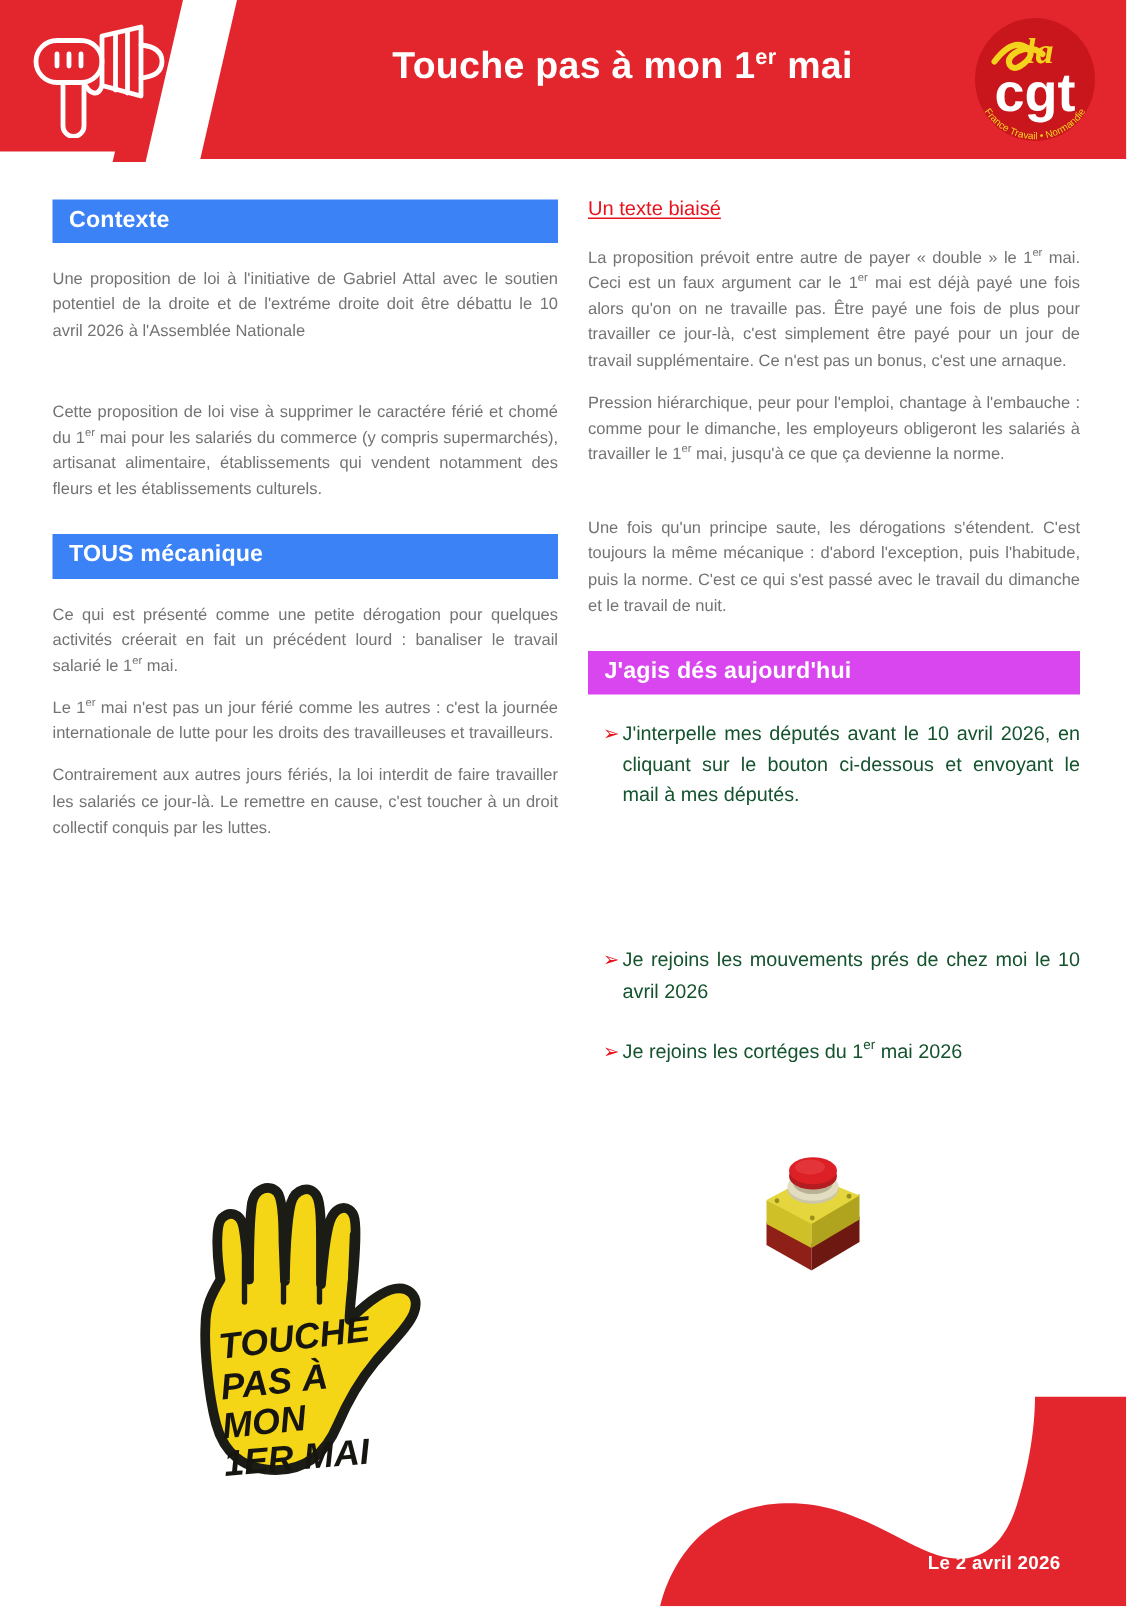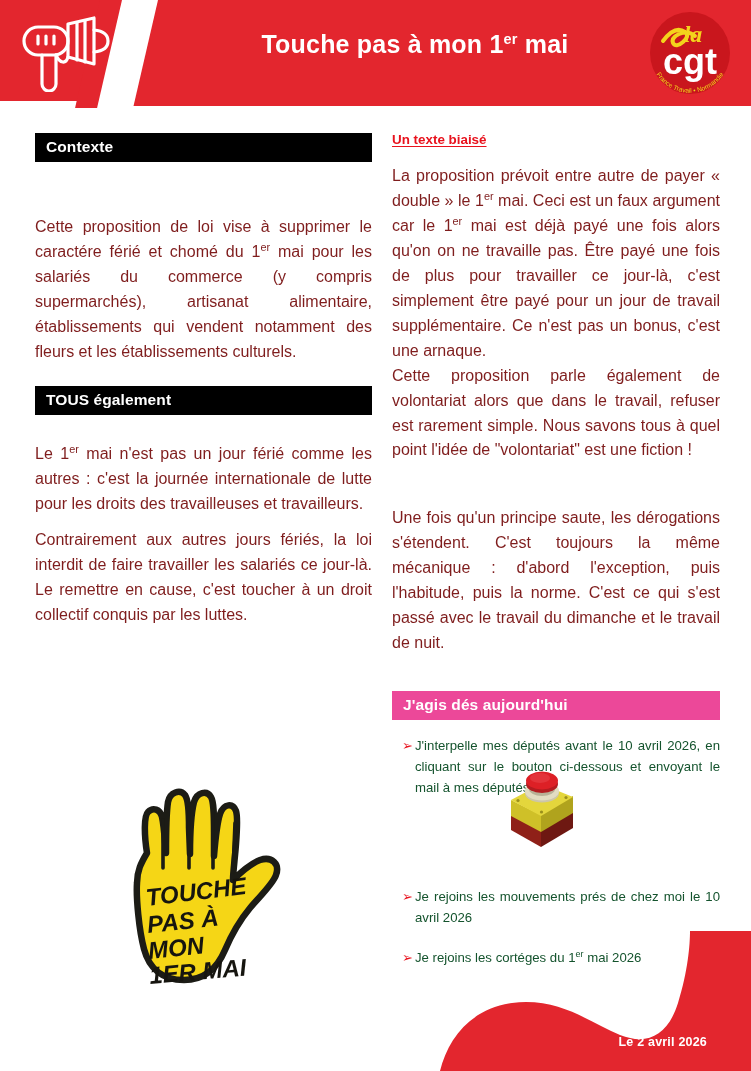--- a/index.html
+++ b/index.html
@@ -101,50 +101,50 @@
     width: 337px;
   }
   #col-right {
     position: absolute;
     top: 130px; left: 392px;
     width: 328px;
   }
 
   
   .sec-bar {
-    background: #000000;
+    background: #3b82f6;
     color: #ffffff;
     font-size: 15.5px;
     font-weight: bold;
     padding: 6px 0 7px 11px;
     line-height: 1.05;
     letter-spacing: 0.1px;
   }
-  .sec-bar.bright { background: #ec4899; margin-top: 14px; }
+  .sec-bar.bright { background: #d946ef; }
 
   .para {
-    font-size: 16px;
+    font-size: 11px;
     line-height: 1.56;
-    color: #7f1d1d;
+    color: #737373;
     text-align: justify;
     margin: 0;
   }
   .para sup {
     font-size: 0.68em;
     vertical-align: super;
     line-height: 0;
   }
   .gap-s { height: 11px; }
   .gap-m { height: 16px; }
   .gap-l { height: 21px; }
 
   
   .mini-head {
     font-size: 13.4px;
-    font-weight: bold;
+    font-weight: normal;
     color: #e8121d;
     text-decoration: underline;
     text-underline-offset: 2px;
     display: inline;
   }
   .mini-head-suffix {
     font-size: 13.4px;
     font-weight: bold;
     color: #1a1a1a;
   }
@@ -246,28 +246,30 @@
       <text font-family="'Liberation Sans', sans-serif" font-size="6.6" fill="#f4d31c">
         <textPath href="#arc" startOffset="50%" text-anchor="middle">France Travail • Normandie</textPath>
       </text>
     </svg>
   </div>
 
   <div id="col-left">
 
     <div class="sec-bar">Contexte</div>
     <div class="gap-m"></div>
+    <p class="para">Une proposition de loi à l'initiative de Gabriel Attal avec le soutien potentiel de la droite et de l'extréme droite doit être débattu le 10 avril 2026 à l'Assemblée Nationale</p>
 
     <div class="gap-l"></div>
     <div class="gap-m"></div>
     <p class="para">Cette proposition de loi vise à supprimer le caractére férié et chomé du 1<sup>er</sup> mai pour les salariés du commerce (y compris supermarchés), artisanat alimentaire, établissements qui vendent notamment des fleurs et  les établissements culturels.</p>
 
     <div class="gap-l"></div>
-    <div class="sec-bar">TOUS également</div>
-    <div class="gap-m"></div>
+    <div class="sec-bar">TOUS mécanique</div>
+    <div class="gap-m"></div>
+    <p class="para">Ce qui est présenté comme une petite dérogation pour quelques activités créerait en fait un précédent lourd : banaliser le travail salarié le 1<sup>er</sup> mai.</p>
     <div class="gap-s"></div>
     <p class="para">Le 1<sup>er</sup> mai n'est pas un jour férié comme les autres : c'est la journée internationale de lutte pour les droits des travailleuses et travailleurs.</p>
     <div class="gap-s"></div>
     <p class="para">Contrairement aux autres jours fériés, la loi interdit de faire travailler les salariés ce jour-là. Le remettre en cause, c'est toucher à un droit collectif conquis par les luttes.</p>
   </div>
 
   <svg id="hand-wrap" viewBox="0 0 205 232">
     <g>
       <path d="M47 85
                C44 66 44 48 48 44 C53 39 60 41 62 49 C64 58 65 74 66 85
@@ -289,22 +291,22 @@
         <text x="50" y="216" font-size="24" transform="rotate(-5 50 216)">1ER MAI</text>
       </g>
     </g>
   </svg>
 
   <div id="col-right">
 
     <div><span class="mini-head">Un texte biaisé</span></div>
     <div class="gap-m"></div>
     <p class="para">La proposition prévoit entre autre de payer « double » le 1<sup>er</sup> mai. Ceci est un faux argument car le 1<sup>er</sup> mai est déjà payé une fois alors qu'on on ne travaille pas. Être payé une fois de plus pour travailler ce jour-là, c'est simplement être payé pour un jour de travail supplémentaire. Ce n'est pas un bonus, c'est une arnaque.</p>
-    <p class="para">Cette proposition parle également de volontariat alors que dans le travail, refuser est rarement simple. Nous savons tous  à quel point l'idée de "volontariat" est une fiction !</p>
     <div class="gap-s"></div>
+    <p class="para">Pression hiérarchique, peur pour l'emploi, chantage à l'embauche : comme pour le dimanche, les employeurs obligeront les salariés à travailler le 1<sup>er</sup> mai, jusqu'à ce que ça devienne la norme.</p>
 
     <div class="gap-m"></div>
     <div class="gap-m"></div>
     <p class="para">Une fois qu'un principe saute, les dérogations s'étendent. C'est toujours la même mécanique : d'abord l'exception, puis l'habitude, puis la norme. C'est ce qui s'est passé avec le travail du dimanche et le travail de nuit.</p>
 
     <div class="gap-l"></div>
     <div class="sec-bar bright">J'agis dés aujourd'hui</div>
     <div class="gap-m"></div>
 
     <div class="bullet-row">

